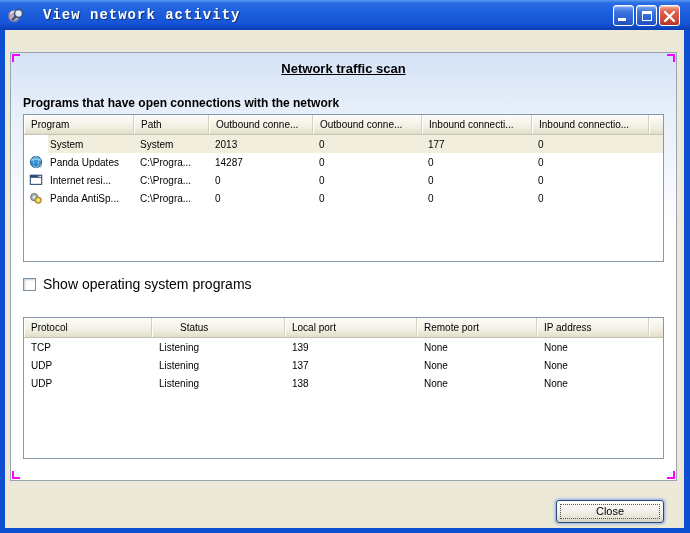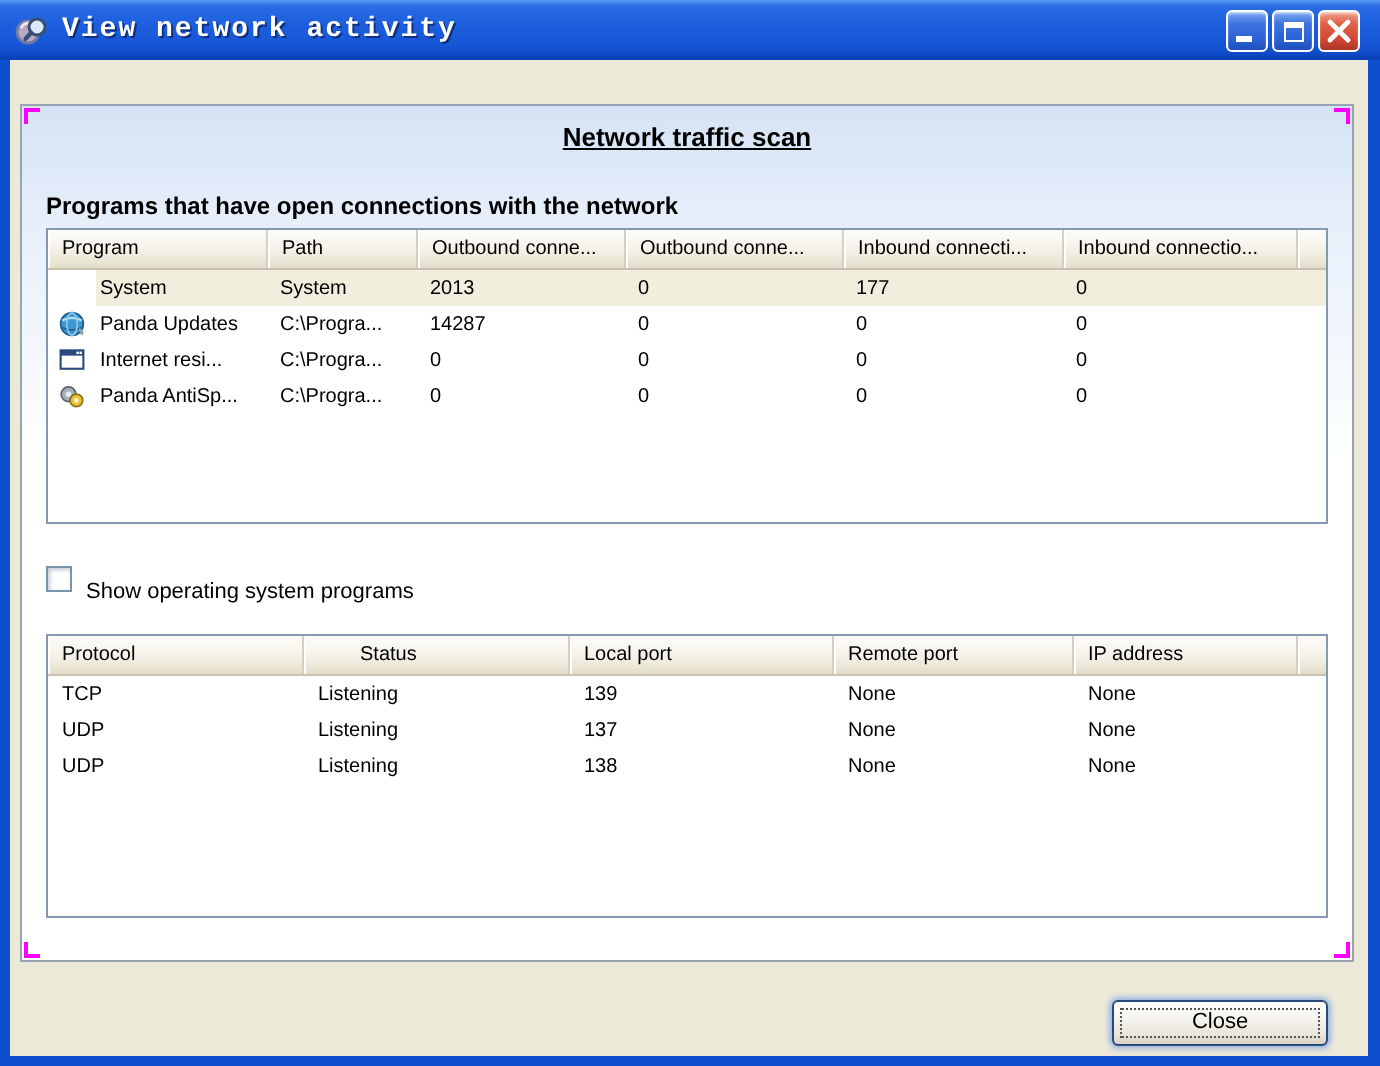--- a/index.html
+++ b/index.html
@@ -4,21 +4,21 @@
 <style>
   * { margin:0; padding:0; box-sizing:border-box; }
   body { font-family:"Liberation Sans", sans-serif; background:#ffffff; }
 
   .window { position:relative; width:690px; height:533px; background:#0E4FD2; overflow:hidden; }
 
   
   .titlebar {
     position:absolute; top:0; left:0; right:0; height:30px;
     background:linear-gradient(180deg,#5898F2 0%,#2A6CE4 10%,#1C5EDD 42%,#1656D6 76%,#0D47C2 92%,#0A3EB0 100%);
-    display:flex; align-items:center;
+    display:flex; align-items:center;gap:12px;
   }
   .title-icon { width:18px; height:18px; margin:0 6px 0 7px; flex:0 0 auto; }
   .title-text {
     color:#fff; font-family:"Liberation Mono", monospace; font-weight:bold;
     font-size:14px; letter-spacing:1px; text-shadow:1px 1px 0 #10307E; white-space:nowrap;
   }
   .tb-buttons { position:absolute; right:10px; top:5px; display:flex; gap:2px; }
   .tb-btn {
     width:21px; height:21px; border-radius:3px; border:1px solid #FFFFFF;
     background:linear-gradient(180deg,#7DA8F2 0%,#3E74E0 30%,#2C62D4 70%,#1E50BE 100%);
@@ -93,21 +93,21 @@
   .t2-c5 { width:112px; padding-left:7px; }
   .th-t2-c1 { width:128px; } .th-t2-c2 { width:133px;padding-left:28px; } .th-t2-c3 { width:132px; }
   .th-t2-c4 { width:120px; } .th-t2-c5 { width:112px; }
 
   
   .checkbox-row { position:absolute; left:12px; top:223px; display:flex; align-items:center; gap:7px; cursor:pointer; }
   .checkbox-box {
     width:13px; height:13px; background:#fff; border:1px solid #7B93A8;
     box-shadow:inset 1px 1px 2px rgba(120,140,160,.45);
   }
-  .checkbox-label { font-size:11px; color:#000;margin-top:14px; }
+  .checkbox-label { font-size:14px; color:#000; }
 
   
   .xp-button {
     position:absolute; right:20px; bottom:5px; width:108px; height:23px;
     border:1px solid #29497A; border-radius:3px;
     background:linear-gradient(180deg,#FFFFFF 0%,#F4F2EC 45%,#E8E4D9 78%,#D8D2C2 100%);
     font-family:"Liberation Sans", sans-serif; font-size:11px; color:#000;
     box-shadow:0 0 3px 1px #86A9E4; cursor:pointer;
   }
   .xp-button .focus-rect {

